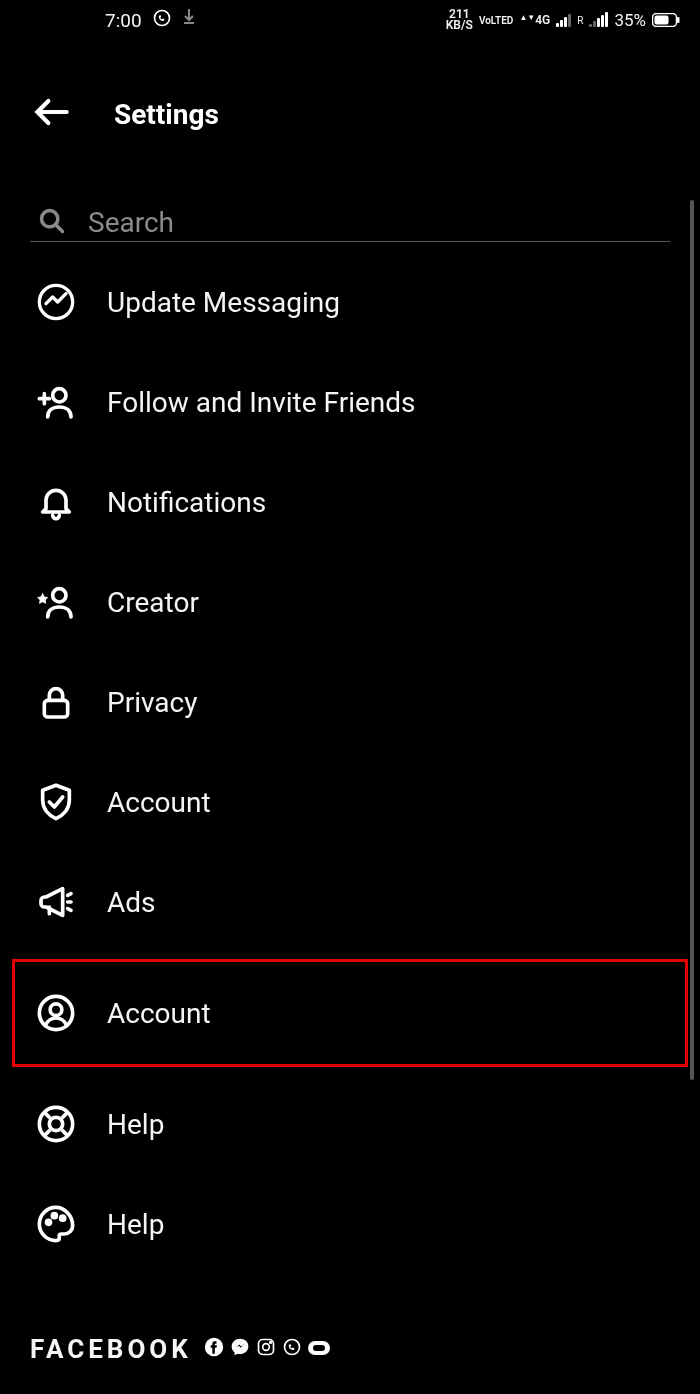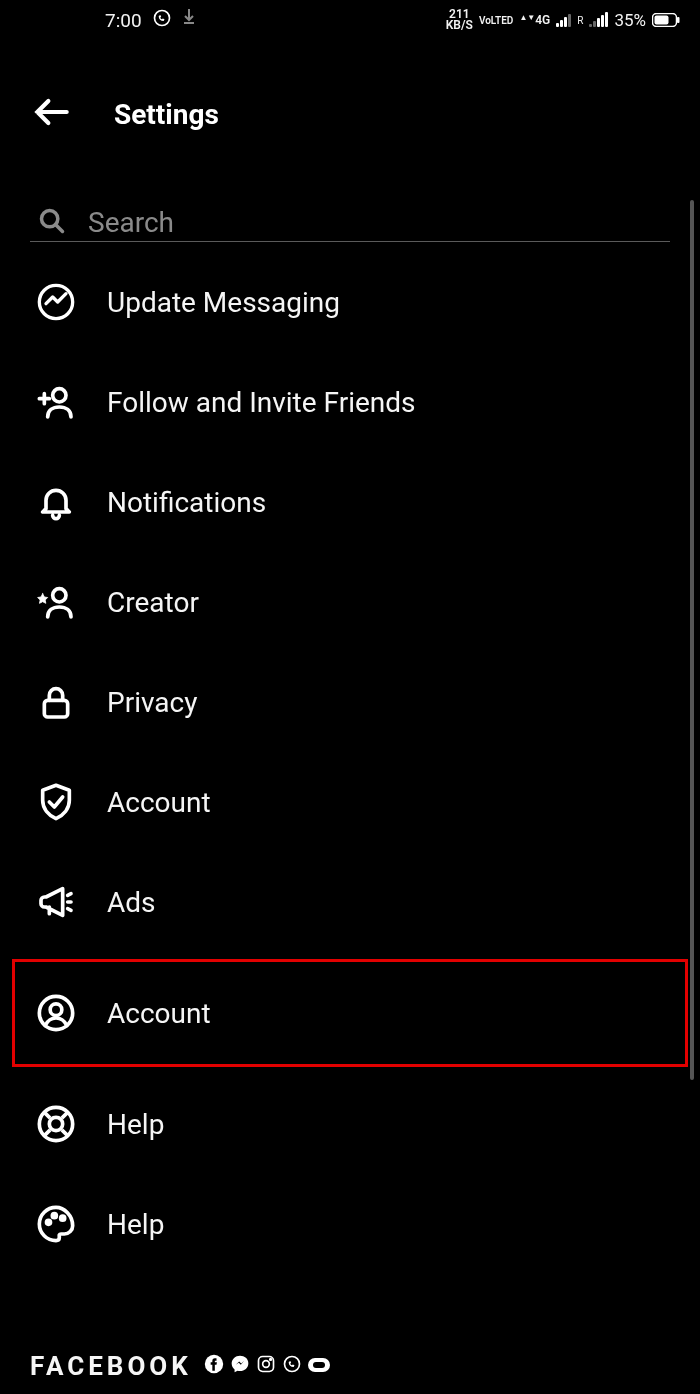--- a/index.html
+++ b/index.html
@@ -131,21 +131,21 @@
       justify-content: center;
       flex-shrink: 0;
     }
     .menu-label {
       font-size: 28px;
       font-weight: 400;
       color: #f5f5f5;
     }
     .footer {
       position: absolute;
-      bottom: 13px;
+      bottom: 30px;
       left: 30px;
       display: flex;
       align-items: center;
       gap: 12px;
     }
     .footer-brand {
       font-size: 26px;
       font-weight: 700;
       letter-spacing: 4px;
       color: #f5f5f5;

